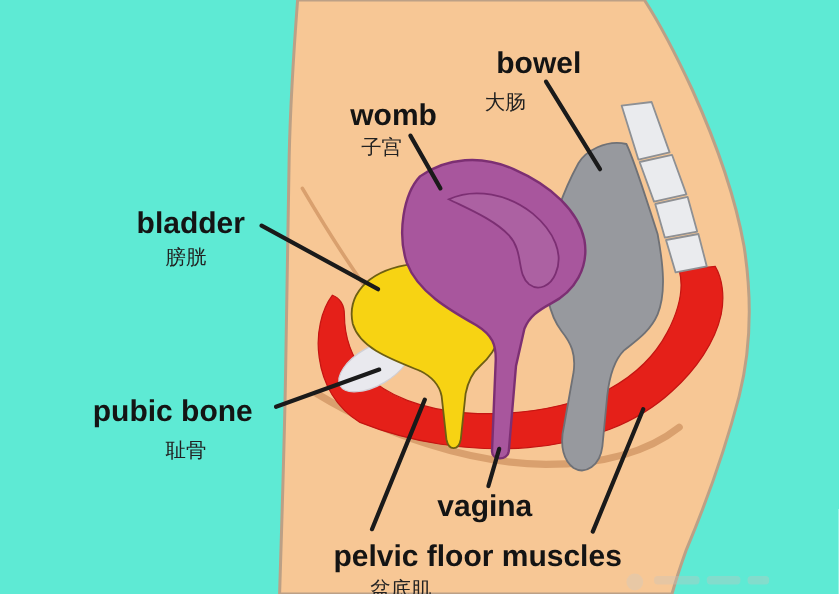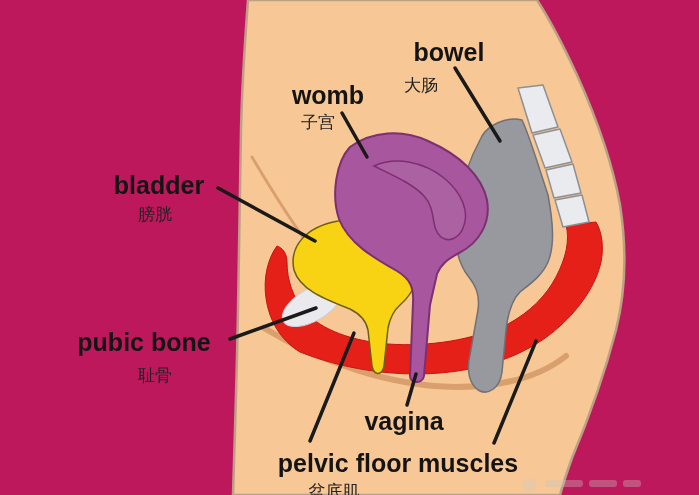--- a/index.html
+++ b/index.html
@@ -1,19 +1,19 @@
 <!DOCTYPE html>
 <html><head>
 <meta charset="utf-8">
 <style>
   html,body{margin:0;padding:0;background:#ffffff;}
   #stage{
     position:relative;
     width:699px;height:495px;
-    background:#be185d;
+    background:#5eead4;
     overflow:hidden;
     font-family:"Liberation Sans", sans-serif;
     text-align:right;
   }
   svg{display:block;}
   text{user-select:none;}
   .en-label{
     font-family:"Liberation Sans", sans-serif;
     font-weight:bold;
     font-size:25px;

